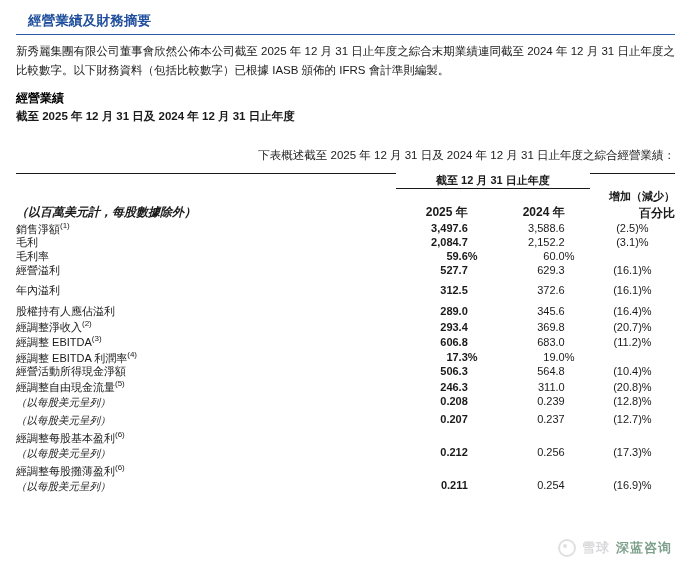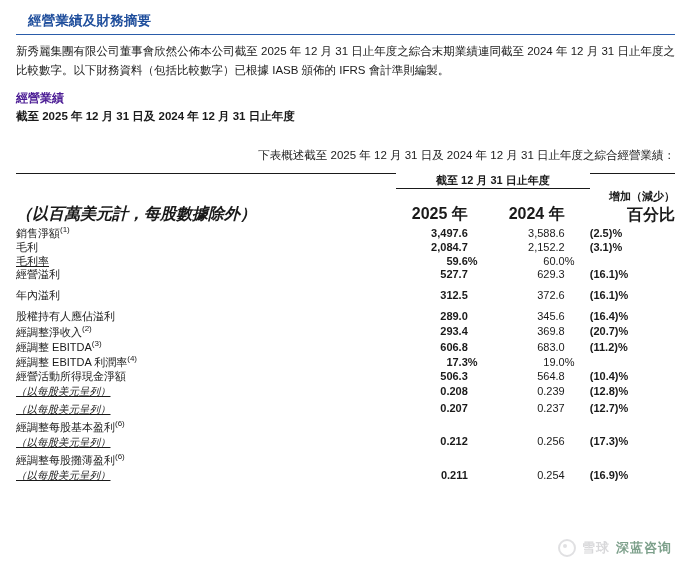--- a/index.html
+++ b/index.html
@@ -34,21 +34,21 @@
     margin-bottom: 7px;
   }
   .para {
     font-size: 11.5px;
     line-height: 1.65;
     text-align: justify;
     color: #1a1a1a;
     margin: 0 0 2px 0;
   }
   .section-head {
-    color: #4c1d95;
+    color: #000000;
     font-weight: bold;
     font-size: 12px;
     margin: 10px 0 2px 0;
   }
   .section-sub {
     font-weight: bold;
     font-size: 11.5px;
     margin: 0 0 24px 0;
     color: #1a1a1a;
   }
@@ -63,36 +63,36 @@
     border-collapse: collapse;
     font-size: 11px;
   }
   table.fin td, table.fin th {
     padding: 0;
     vertical-align: bottom;
   }
   .col-label { width: 400px; text-align: left; }
   .col-num { width: 74px; text-align: right; }
   .col-pct { width: 26px; text-align: left; padding-left: 3px; }
-  .col-chg { width: 88px; text-align: left; font-weight: bold; }
+  .col-chg { width: 88px; text-align: center; }
 
   .hdr-row td { padding-bottom: 2px; }
   .hdr-span {
     text-align: center;
     font-weight: bold;
     font-size: 11px;
     border-bottom: 1px solid #1a1a1a;
     padding-bottom: 3px;
   }
   .toprule {
     border-top: 1px solid #1a1a1a;
   }
   .hdr-sub td {
     font-weight: bold;
-    font-size: 16px;
+    font-size: 12px;
     padding-top: 4px;
     padding-bottom: 3px;
   }
   .hdr-chg-line1, .hdr-chg-line2 {
     font-weight: bold;
     font-size: 11px;
     text-align: right;
     line-height: 1.35;
   }
   .units {
@@ -103,21 +103,21 @@
     padding-top: 4.5px;
     padding-bottom: 4.5px;
     line-height: 1.25;
   }
   .row.tight td {
     padding-top: 1px;
     padding-bottom: 3px;
   }
   .bold { font-weight: bold; }
   .ital { font-style: italic; font-size: 10.5px; }
-  .indent { padding-left: 10px; text-decoration: underline; }
+  .indent { padding-left: 10px; }
   .sup { font-size: 8px; vertical-align: super; }
   .gap-row td { height: 7px; padding: 0; }
 
   .watermark {
     position: absolute;
     right: 19px;
     bottom: 10px;
     display: flex;
     align-items: center;
     gap: 6px;
@@ -267,20 +267,28 @@
           <td class="col-chg"></td>
         </tr>
         <tr class="row">
           <td class="col-label">經營活動所得現金淨額</td>
           <td class="col-num bold">506.3</td>
           <td class="col-pct bold"></td>
           <td class="col-num">564.8</td>
           <td class="col-pct"></td>
           <td class="col-chg">(10.4)%</td>
         </tr>
+        <tr class="row">
+          <td class="col-label">經調整自由現金流量<span class="sup">(5)</span></td>
+          <td class="col-num bold">246.3</td>
+          <td class="col-pct bold"></td>
+          <td class="col-num">311.0</td>
+          <td class="col-pct"></td>
+          <td class="col-chg">(20.8)%</td>
+        </tr>
         <tr class="row tight">
           <td class="col-label indent ital">（以每股美元呈列）</td>
           <td class="col-num bold">0.208</td>
           <td class="col-pct bold"></td>
           <td class="col-num">0.239</td>
           <td class="col-pct"></td>
           <td class="col-chg">(12.8)%</td>
         </tr>
         <tr class="row tight">
           <td class="col-label indent ital">（以每股美元呈列）</td>

